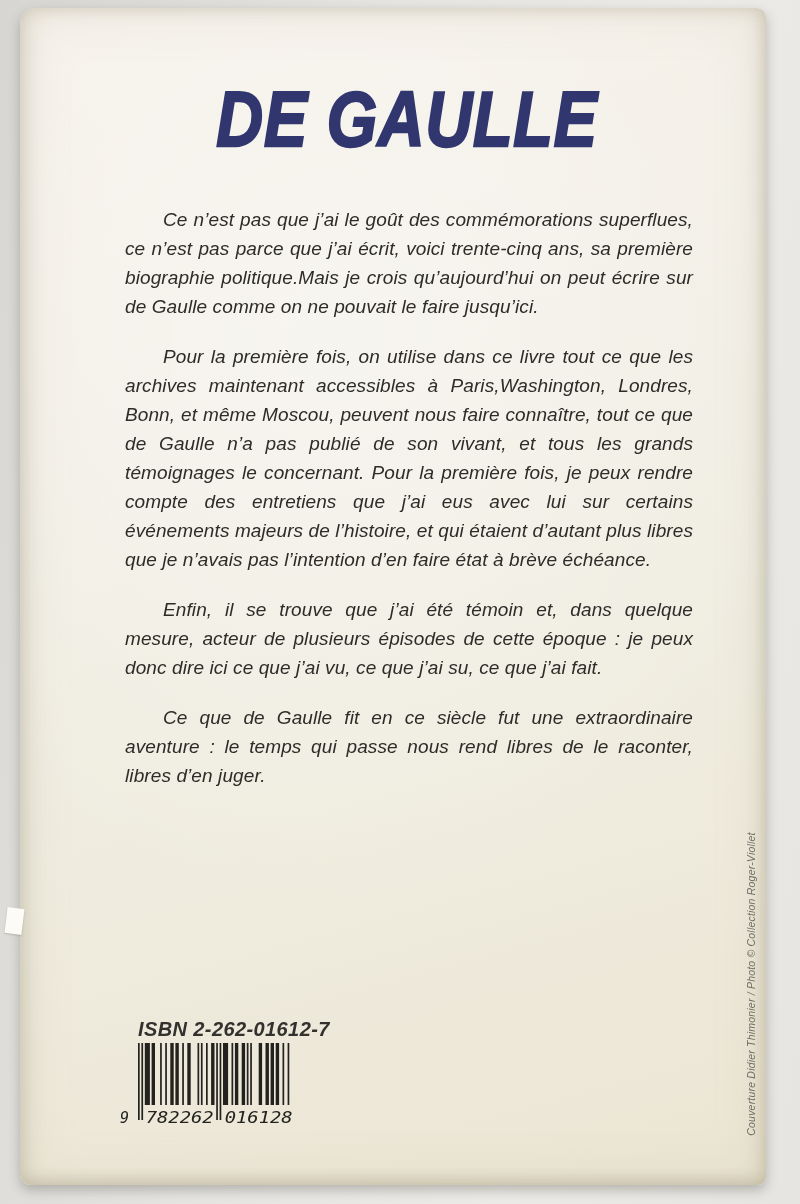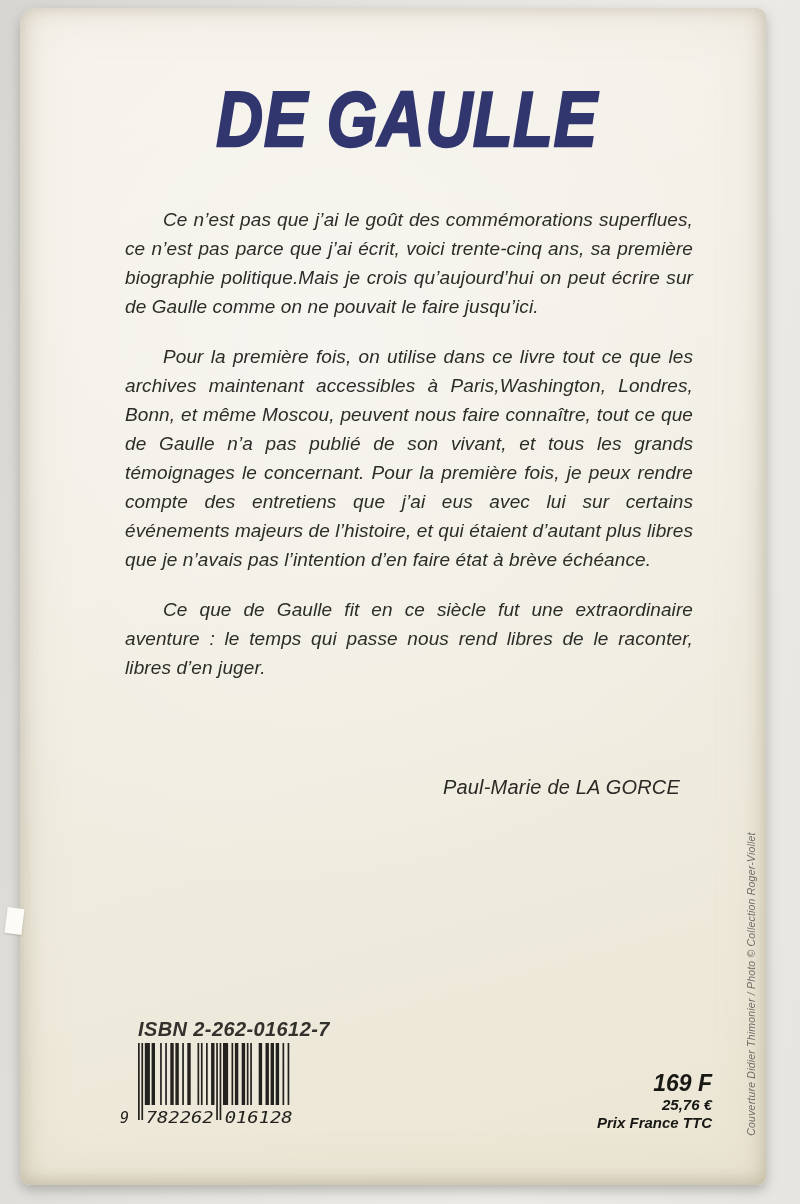--- a/index.html
+++ b/index.html
@@ -67,24 +67,24 @@
 <body>
 
 <div class="page">
   <div class="cover">
 
     <h1 class="title">DE GAULLE</h1>
 
     <div class="blurb">
       <p>Ce n’est pas que j’ai le goût des commémorations superflues, ce n’est pas parce que j’ai écrit, voici trente-cinq ans, sa première biographie politique.Mais je crois qu’aujourd’hui on peut écrire sur de Gaulle comme on ne pouvait le faire jusqu’ici.</p>
       <p>Pour la première fois, on utilise dans ce livre tout ce que les archives maintenant accessibles à Paris,Washington, Londres, Bonn, et même Moscou, peuvent nous faire connaître, tout ce que de Gaulle n’a pas publié de son vivant, et tous les grands témoignages le concernant. Pour la première fois, je peux rendre compte des entretiens que j’ai eus avec lui sur certains événements majeurs de l’histoire, et qui étaient d’autant plus libres que je n’avais pas l’intention d’en faire état à brève échéance.</p>
+      <p>Enfin, il se trouve que j’ai été témoin et, dans quelque mesure, acteur de plusieurs épisodes de cette époque : je peux donc dire ici ce que j’ai vu, ce que j’ai su, ce que j’ai fait.</p>
       <p>Ce que de Gaulle fit en ce siècle fut une extraordinaire aventure : le temps qui passe nous rend libres de le raconter, libres d’en juger.</p>
     </div>
 
-    <div class="author">Paul-Marie de LA GORCE</div>
 
     <div class="barcode-block">
       <div class="isbn">ISBN 2-262-01612-7</div>
       <svg id="barcode" width="196" height="84" viewBox="0 0 196 84" role="img" aria-label="9 782262 016128">
           <rect x="26.00" y="0" width="1.70" height="77" fill="#23221f"></rect>
           <rect x="29.40" y="0" width="1.70" height="77" fill="#23221f"></rect>
           <rect x="32.80" y="0" width="5.10" height="62" fill="#23221f"></rect>
           <rect x="39.60" y="0" width="3.40" height="62" fill="#23221f"></rect>
           <rect x="48.10" y="0" width="1.70" height="62" fill="#23221f"></rect>
           <rect x="53.20" y="0" width="1.70" height="62" fill="#23221f"></rect>
@@ -109,23 +109,18 @@
           <rect x="158.60" y="0" width="3.40" height="62" fill="#23221f"></rect>
           <rect x="163.70" y="0" width="3.40" height="62" fill="#23221f"></rect>
           <rect x="170.50" y="0" width="1.70" height="62" fill="#23221f"></rect>
           <rect x="175.60" y="0" width="1.70" height="62" fill="#23221f"></rect>
           <text x="8" y="80" style="font-family:'DejaVu Sans Mono',monospace;font-size:15px;fill:#23221f;">9</text>
           <text x="33.65" y="80" textLength="68" lengthAdjust="spacingAndGlyphs" style="font-family:'DejaVu Sans Mono',monospace;font-size:15px;fill:#23221f;">782262</text>
           <text x="112.7" y="80" textLength="68" lengthAdjust="spacingAndGlyphs" style="font-family:'DejaVu Sans Mono',monospace;font-size:15px;fill:#23221f;">016128</text>
         </svg>
     </div>
 
-    <div class="price">
-      <div class="price-f">169 F</div>
-      <div class="price-e">25,76 €</div>
-      <div class="price-note">Prix France TTC</div>
-    </div>
 
     <div class="credit">Couverture Didier Thimonier / Photo © Collection Roger-Viollet</div>
   </div>
 
   <div class="chip"></div>
 </div>
 
 </body></html>

